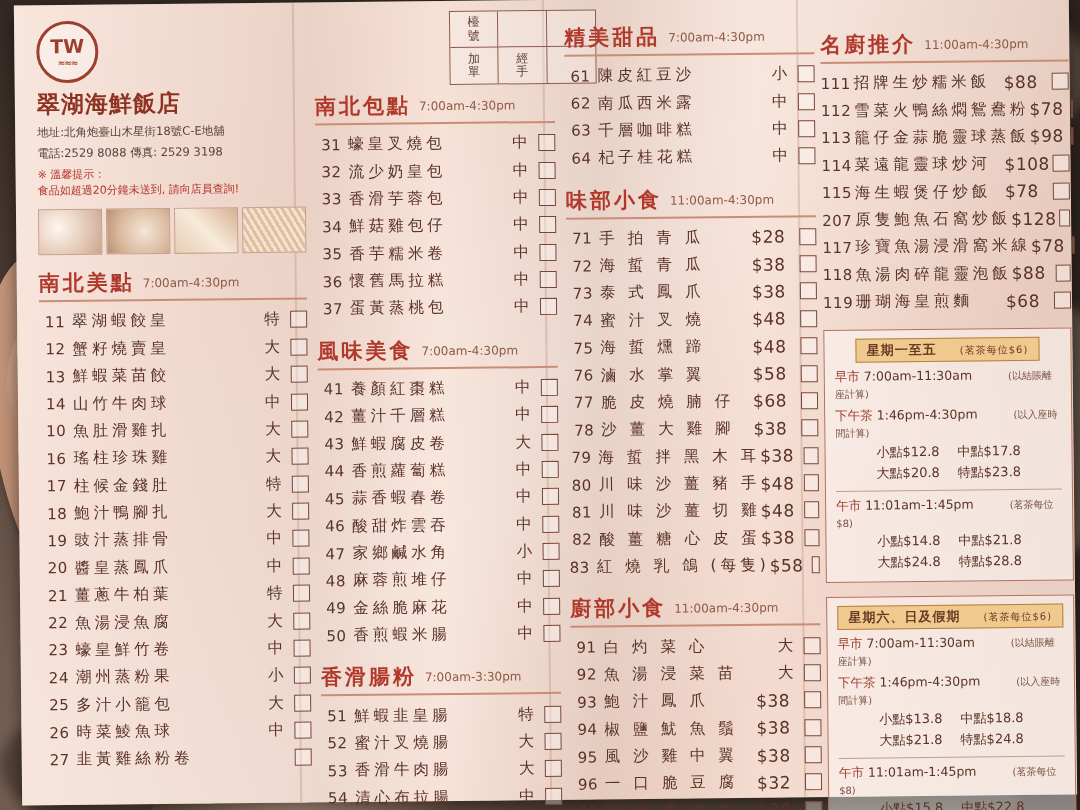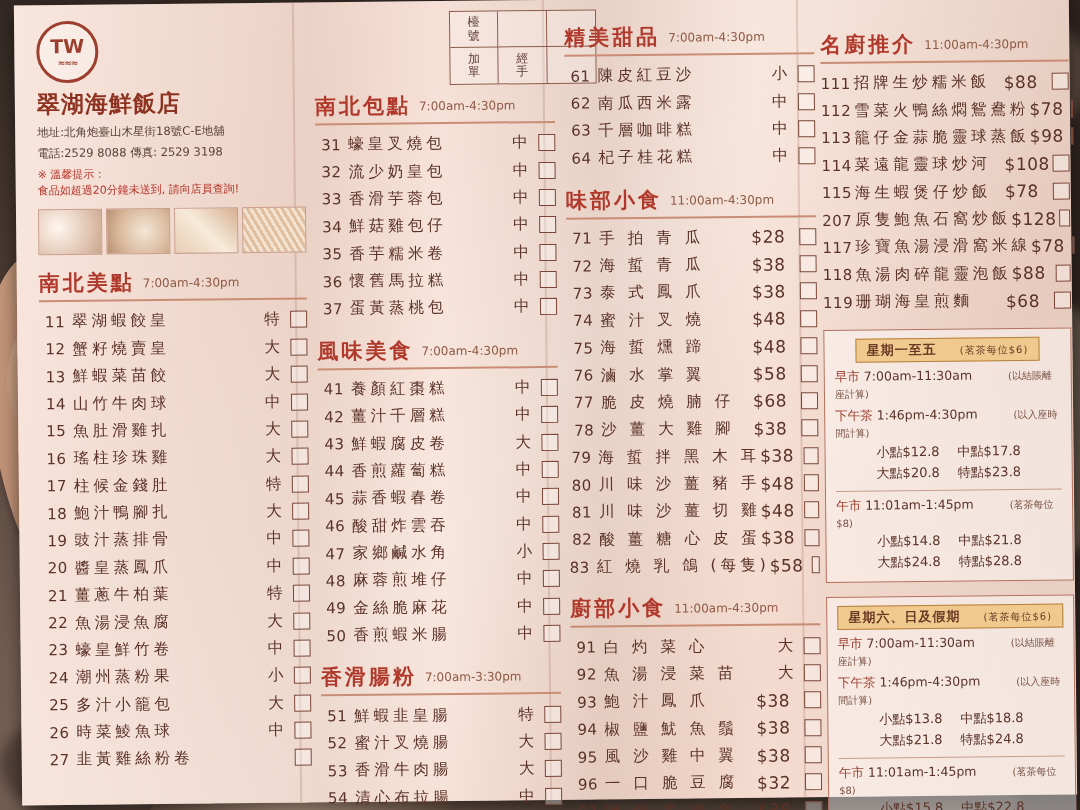--- a/index.html
+++ b/index.html
@@ -169,21 +169,21 @@
                 <span class="sz">大</span>
                 <span class="cb"></span>
               </div>
               <div class="row">
                 <span class="num">14</span>
                 <span class="nm">山竹牛肉球</span>
                 <span class="sz">中</span>
                 <span class="cb"></span>
               </div>
               <div class="row">
-                <span class="num">15</span>
+                <span class="num">10</span>
                 <span class="nm">魚肚滑雞扎</span>
                 <span class="sz">大</span>
                 <span class="cb"></span>
               </div>
               <div class="row">
                 <span class="num">16</span>
                 <span class="nm">瑤柱珍珠雞</span>
                 <span class="sz">大</span>
                 <span class="cb"></span>
               </div>

